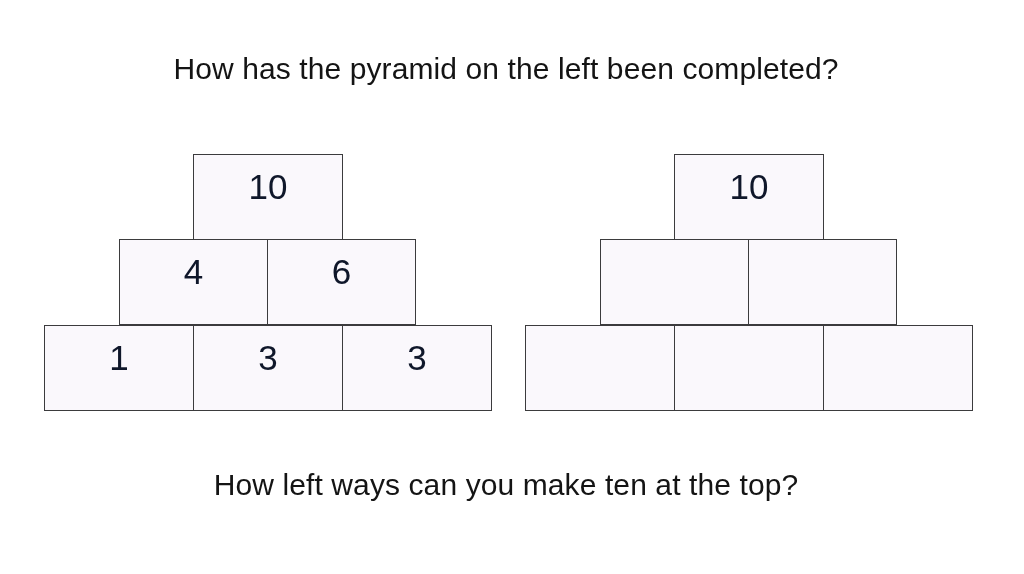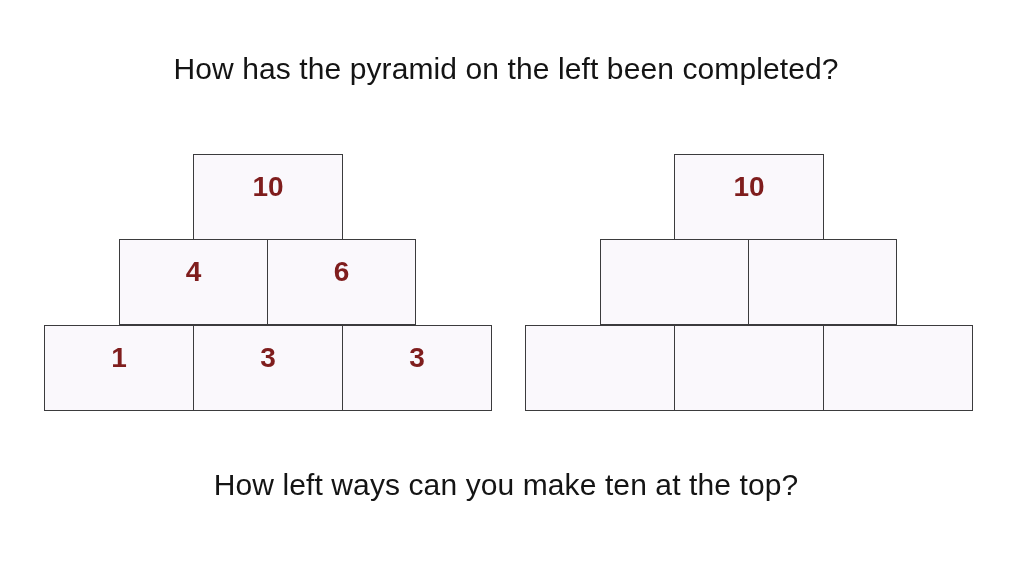--- a/index.html
+++ b/index.html
@@ -55,24 +55,24 @@
     box-sizing: border-box;
     background: #faf8fc;
     border: 1.6px solid #3b3b3d;
     display: flex;
     align-items: center;
     justify-content: center;
   }
   
   .cell .val {
     display: block;
-    font-size: 28px;
+    font-size: 35px;
     line-height: 31px;
-    font-weight: 700;
-    color: #7f1d1d;
+    font-weight: 400;
+    color: #0f172a;
     transform: translateY(-11px);
     pointer-events: none;
   }
   .cell.empty .val { visibility: hidden; }
 
   
   .row-top  { top: 4px;  height: 87px; width: 150px; }
   .row-mid  { top: 89px; height: 86px; width: 149px; }
   .row-bot  { top: 175px; height: 86px; width: 150px; }
 

